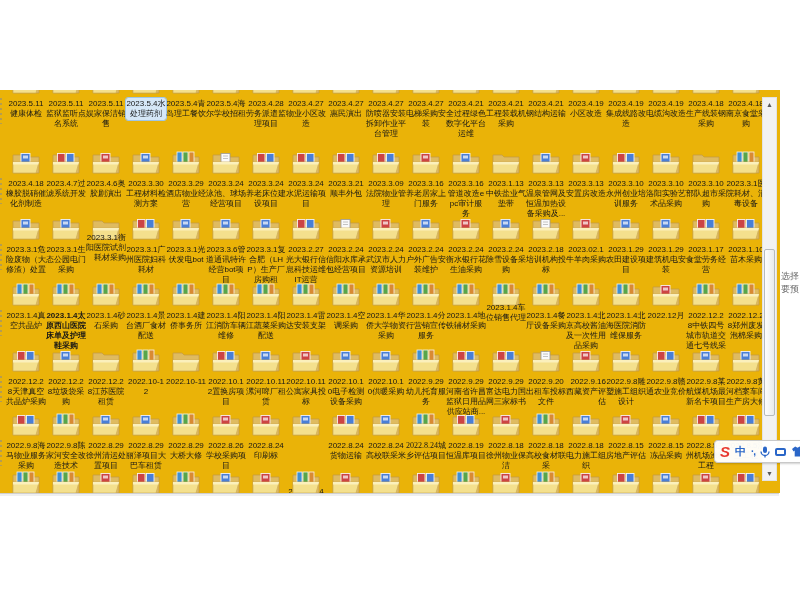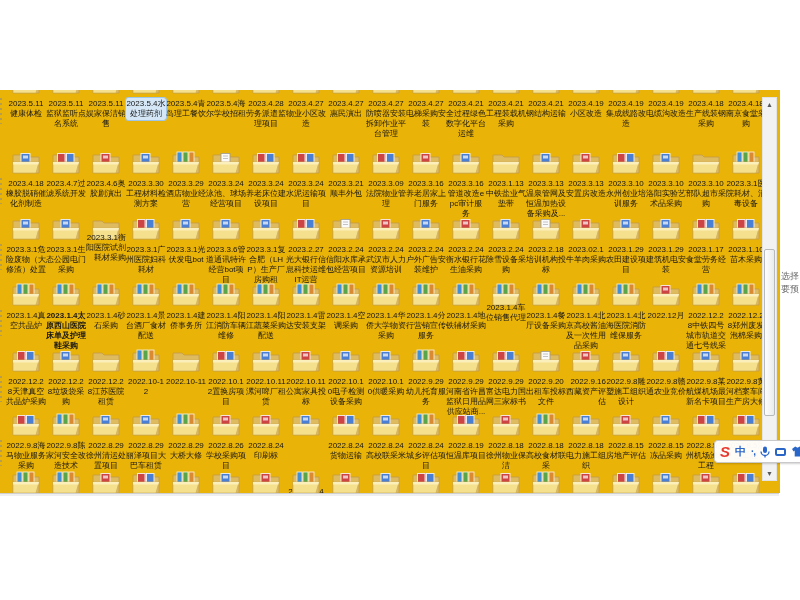--- a/index.html
+++ b/index.html
@@ -1315,21 +1315,21 @@
       <div class="ficon">
         <svg width="30" height="26" viewBox="0 0 30 26">
           <path d="M2 5 h9 l2 2 h15 v16 H2 Z" fill="#dfbb60" stroke="#c09a45" stroke-width="0.7"></path>
           <rect x="6" y="2" width="5" height="12" fill="#3f8fd2" stroke="#eef2fa" stroke-width="0.8"></rect>
           <rect x="12" y="2" width="5" height="12" fill="#58a54a" stroke="#eef8ee" stroke-width="0.8"></rect>
           <rect x="18" y="2" width="5" height="12" fill="#d98a33" stroke="#faf2ea" stroke-width="0.8"></rect>
           <path d="M2 12 h26 l-3 11 H2 Z" fill="#f4e08d" stroke="#cfae55" stroke-width="0.7"></path>
           <path d="M2 12 h26 l-0.7 2.5 H2 Z" fill="#fbf0bc"></path>
         </svg>
       </div>
-      <div class="flabel" style="top: 32px;">2022.8.24城乡评估项目</div>
+      <div class="flabel" style="top: 32px; font-family: Liberation Serif, serif;">2022.8.24城乡评估项目</div>
     </div>
     <div class="item" style="left: 446px; top: 318px;">
       <div class="ficon">
         <svg width="30" height="26" viewBox="0 0 30 26">
           <path d="M2 5 h9 l2 2 h15 v16 H2 Z" fill="#dfbb60" stroke="#c09a45" stroke-width="0.7"></path>
           <rect x="6.5" y="3.5" width="7.5" height="10" fill="#cc4444" stroke="#faeeee" stroke-width="0.9"></rect>
           <rect x="15.5" y="3.5" width="7.5" height="10" fill="#4a7fd6" stroke="#eef2fa" stroke-width="0.9"></rect>
           <path d="M2 12 h26 l-3 11 H2 Z" fill="#f4e08d" stroke="#cfae55" stroke-width="0.7"></path>
           <path d="M2 12 h26 l-0.7 2.5 H2 Z" fill="#fbf0bc"></path>
         </svg>

